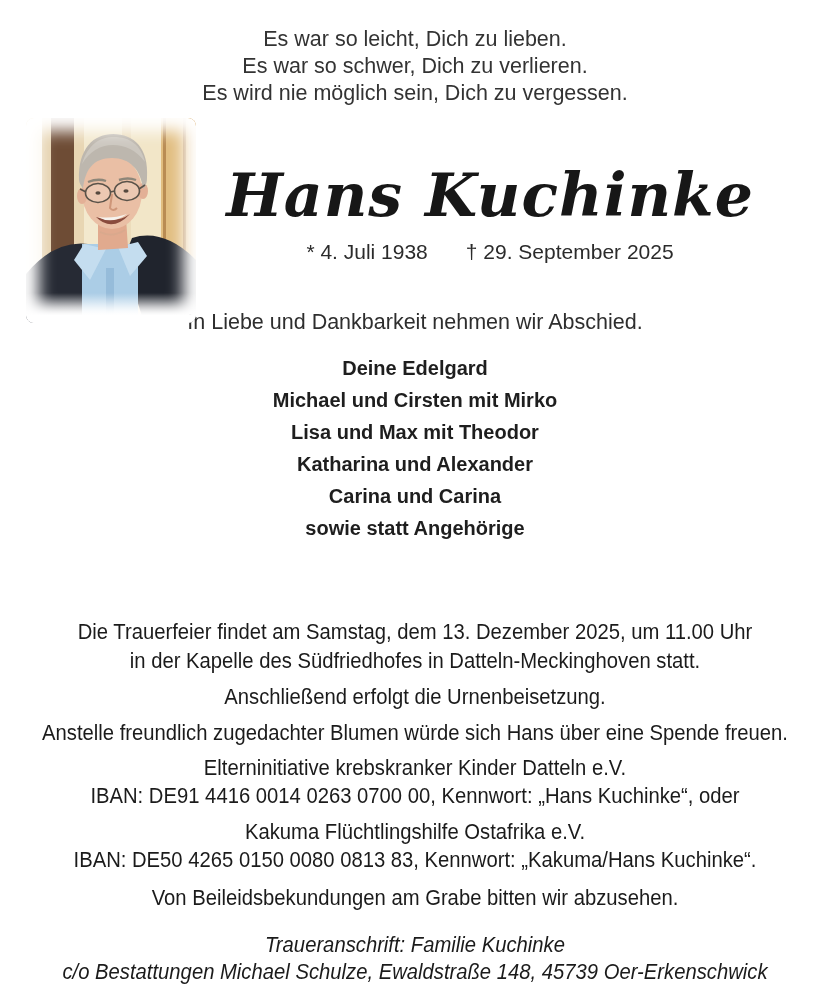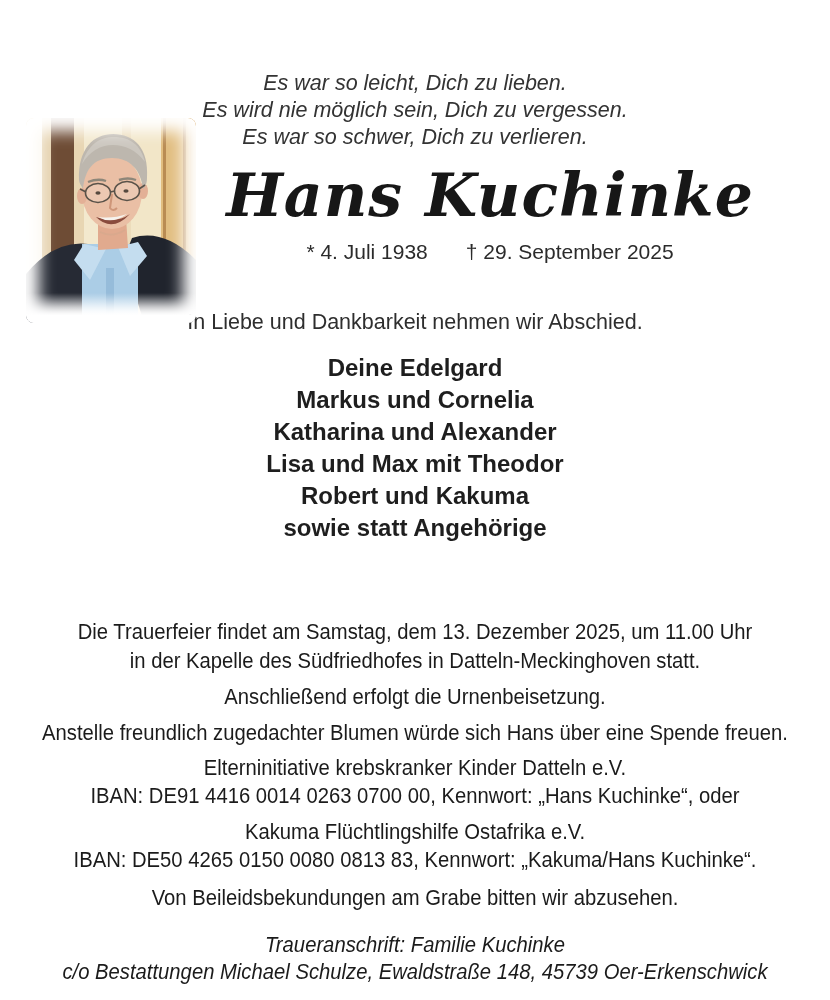--- a/index.html
+++ b/index.html
@@ -10,25 +10,23 @@
     background: #ffffff;
     overflow: hidden;
     font-family: "Liberation Sans", sans-serif;
     color: #1e1e1e;
   }
   .abs { position: absolute; left: 0; right: 0; text-align: center; }
 
   
   .poem {
     top: 26px;
-    font-style: italic;
     font-size: 21.5px;
     line-height: 26.8px;
     color: #333333;
-    margin-top: 44px;
   }
 
   
   .photo {
     position: absolute;
     left: 26px;
     top: 118px;
     width: 170px;
     height: 205px;
     border-radius: 8px;
@@ -85,21 +83,21 @@
     top: 307px;
     font-size: 21.5px;
     line-height: 30px;
     color: #2e2e2e;
   }
 
   
   .mourners {
     top: 352px;
     font-weight: bold;
-    font-size: 24px;
+    font-size: 20px;
     line-height: 32.1px;
     color: #1e1e1e;
   }
 
   
   .narrow {
     font-size: 22px;
     line-height: 29px;
     color: #1b1b1b;
     transform: scaleX(0.92);
@@ -118,22 +116,22 @@
     line-height: 27px;
   }
 </style>
 </head>
 <body>
 
 <div class="page">
 
   <div class="abs poem">
     <div>Es war so leicht, Dich zu lieben.</div>
+    <div>Es war so schwer, Dich zu verlieren.</div>
     <div>Es wird nie möglich sein, Dich zu vergessen.</div>
-    <div>Es war so schwer, Dich zu verlieren.</div>
   </div>
 
   <div class="photo">
     <svg width="170" height="205" viewBox="0 0 170 205" xmlns="http://www.w3.org/2000/svg">
 
       <rect x="0" y="0" width="170" height="205" fill="#f5ead2"></rect>
       <rect x="0" y="0" width="16" height="205" fill="#fbf7ee"></rect>
       <rect x="16" y="0" width="9" height="205" fill="#e7d3ae"></rect>
       <rect x="25" y="0" width="23" height="205" fill="#6f4c34"></rect>
       <rect x="48" y="0" width="10" height="205" fill="#e9d6b1"></rect>
@@ -186,24 +184,24 @@
   <div class="name">Hans Kuchinke</div>
 
   <div class="dates">
     <span class="birth">* 4. Juli 1938</span><span>† 29. September 2025</span>
   </div>
 
   <div class="abs intro">In Liebe und Dankbarkeit nehmen wir Abschied.</div>
 
   <div class="abs mourners">
     <div>Deine Edelgard</div>
-    <div>Markus und Cornelia</div>
+    <div>Michael und Cirsten mit Mirko</div>
+    <div>Lisa und Max mit Theodor</div>
     <div>Katharina und Alexander</div>
-    <div>Lisa und Max mit Theodor</div>
-    <div>Robert und Kakuma</div>
+    <div>Carina und Carina</div>
     <div>sowie statt Angehörige</div>
   </div>
 
   <div class="abs narrow service">
     <div>Die Trauerfeier findet am Samstag, dem 13. Dezember 2025, um 11.00 Uhr</div>
     <div>in der Kapelle des Südfriedhofes in Datteln-Meckinghoven statt.</div>
   </div>
 
   <div class="abs narrow urn">Anschließend erfolgt die Urnenbeisetzung.</div>
 

